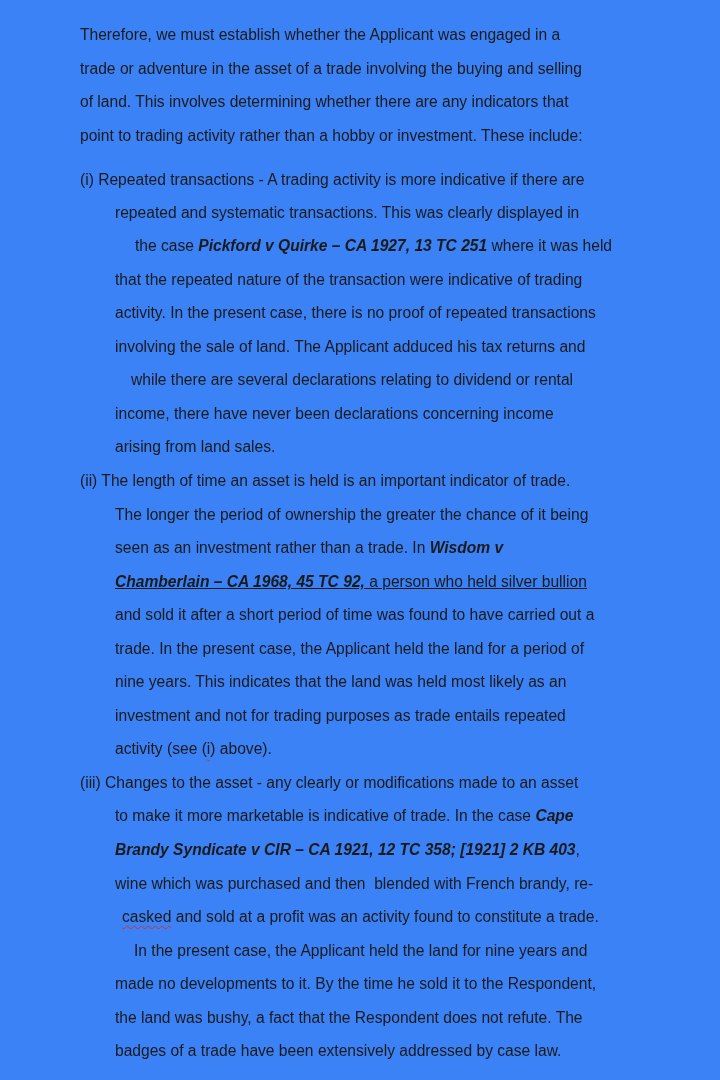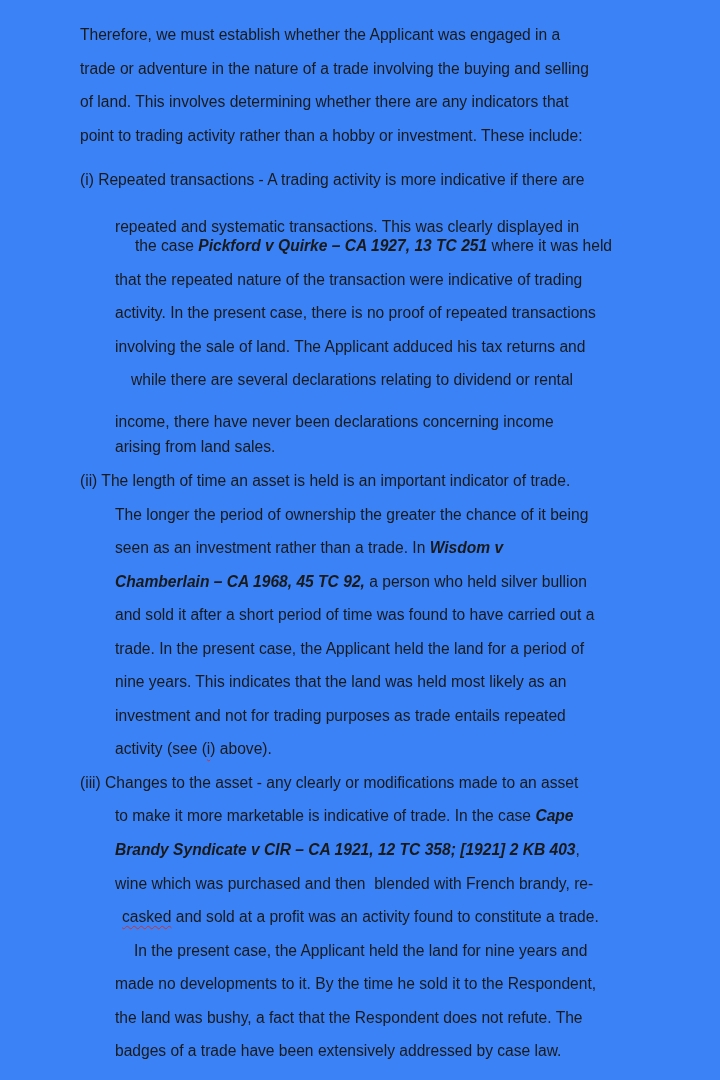--- a/index.html
+++ b/index.html
@@ -11,41 +11,41 @@
   .l1 { left: 115px; }
   .b { font-weight: bold; font-style: italic; }
   .spell { text-decoration: underline wavy #d03030; text-decoration-thickness: 1px; text-underline-offset: 3px; }
 </style>
 </head>
 <body>
 
 <div class="page">
   <div id="intro">
     <div class="line l0" style="top:25px">Therefore, we must establish whether the Applicant was engaged in a</div>
-    <div class="line l0" style="top:59px">trade or adventure in the nature of a trade involving the buying and selling</div>
+    <div class="line l0" style="top:59px">trade or adventure in the asset of a trade involving the buying and selling</div>
     <div class="line l0" style="top:92px">of land. This involves determining whether there are any indicators that</div>
     <div class="line l0" style="top:126px">point to trading activity rather than a hobby or investment. These include:</div>
   </div>
   <div id="items">
       <div>
         <div class="line l0" style="top: 170px;"><span>(i) Repeated transactions - A trading activity is more indicative if there are</span></div>
-        <div class="line l1" style="top: 203px; margin-top: 14px;"><span>repeated and systematic transactions. This was clearly displayed in</span></div>
+        <div class="line l1" style="top: 203px;"><span>repeated and systematic transactions. This was clearly displayed in</span></div>
         <div class="line l1" style="top: 236px; margin-left: 20px;"><span>the case </span><span class="b">Pickford v Quirke – CA 1927, 13 TC 251</span><span> where it was held</span></div>
         <div class="line l1" style="top: 270px;"><span>that the repeated nature of the transaction were indicative of trading</span></div>
         <div class="line l1" style="top: 303px;"><span>activity. In the present case, there is no proof of repeated transactions</span></div>
         <div class="line l1" style="top: 337px;"><span>involving the sale of land. The Applicant adduced his tax returns and</span></div>
         <div class="line l1" style="top: 370px; margin-left: 16px;"><span>while there are several declarations relating to dividend or rental</span></div>
-        <div class="line l1" style="top: 404px; margin-top: 8px;"><span>income, there have never been declarations concerning income</span></div>
+        <div class="line l1" style="top: 404px;"><span>income, there have never been declarations concerning income</span></div>
         <div class="line l1" style="top: 437px; text-align: right;"><span>arising from land sales.</span></div>
       </div>
       <div>
         <div class="line l0" style="top: 471px; text-align: center;"><span>(ii) The length of time an asset is held is an important indicator of trade.</span></div>
         <div class="line l1" style="top: 505px;"><span>The longer the period of ownership the greater the chance of it being</span></div>
         <div class="line l1" style="top: 538px;"><span>seen as an investment rather than a trade. In </span><span class="b">Wisdom v</span></div>
-        <div class="line l1" style="top: 572px;"><span class="b">Chamberlain – CA 1968, 45 TC 92,</span><span> a person who held silver bullion</span></div>
+        <div class="line l1" style="top: 572px; text-decoration: underline;"><span class="b">Chamberlain – CA 1968, 45 TC 92,</span><span> a person who held silver bullion</span></div>
         <div class="line l1" style="top: 605px;"><span>and sold it after a short period of time was found to have carried out a</span></div>
         <div class="line l1" style="top: 639px;"><span>trade. In the present case, the Applicant held the land for a period of</span></div>
         <div class="line l1" style="top: 672px;"><span>nine years. This indicates that the land was held most likely as an</span></div>
         <div class="line l1" style="top: 706px;"><span>investment and not for trading purposes as trade entails repeated</span></div>
         <div class="line l1" style="top: 739px;"><span>activity (see (</span><span class="spell">i</span><span>) above).</span></div>
       </div>
       <div>
         <div class="line l0" style="top: 773px;"><span>(iii) Changes to the asset - any clearly or modifications made to an asset</span></div>
         <div class="line l1" style="top: 806px;"><span>to make it more marketable is indicative of trade. In the case </span><span class="b">Cape</span></div>
         <div class="line l1" style="top: 840px;"><span class="b">Brandy Syndicate v CIR – CA 1921, 12 TC 358; [1921] 2 KB 403</span><span>,</span></div>

